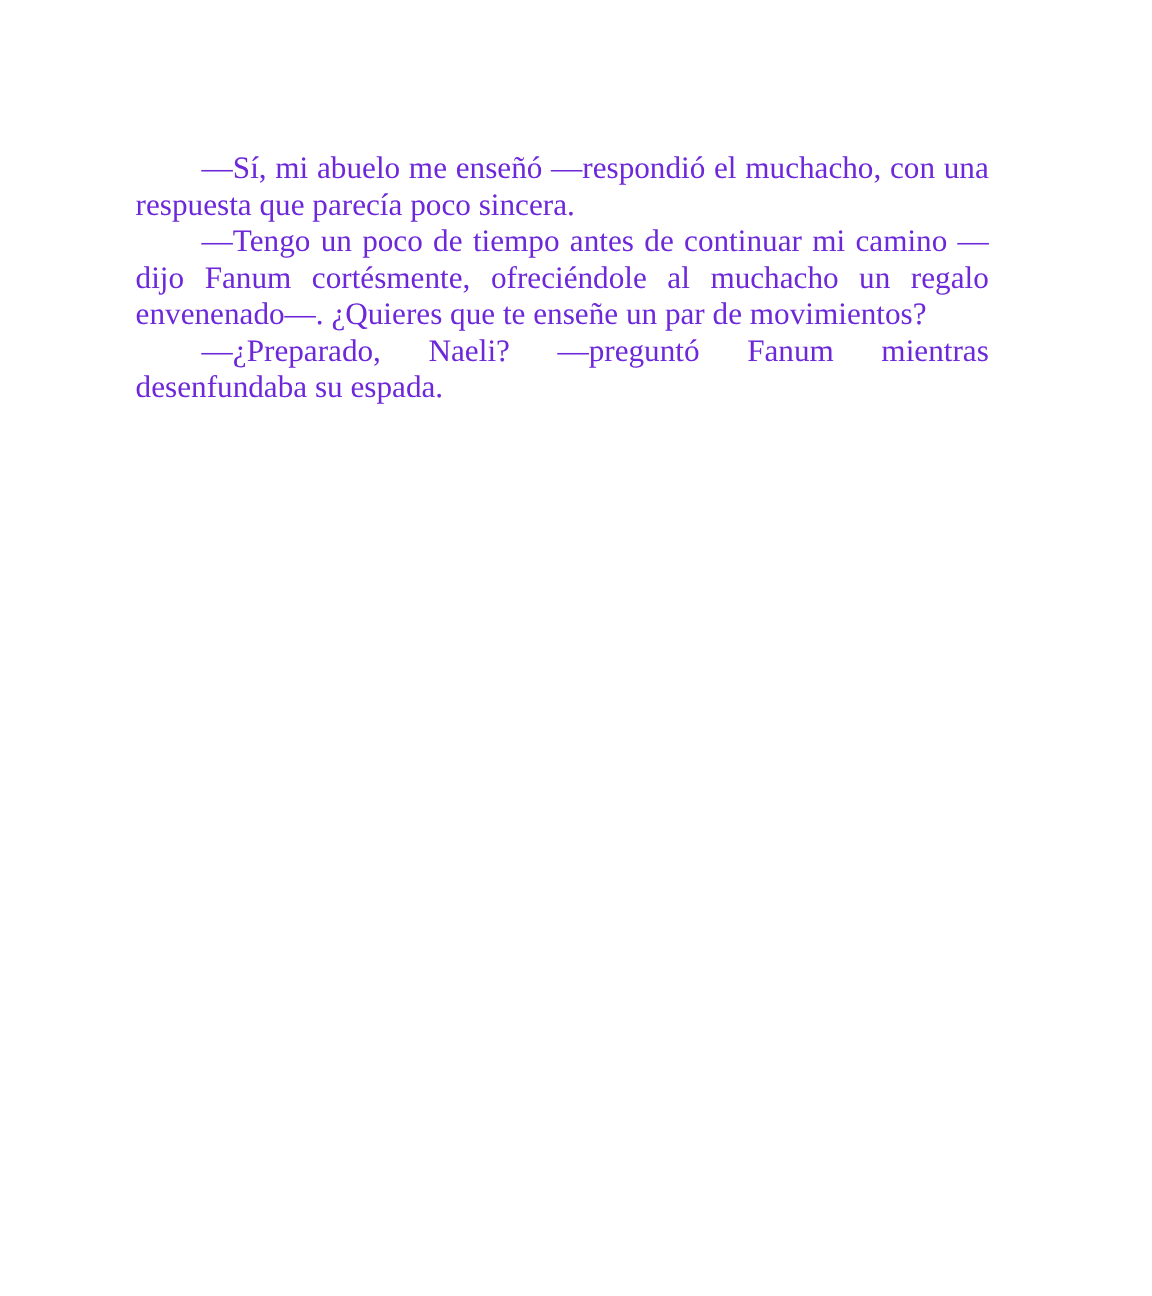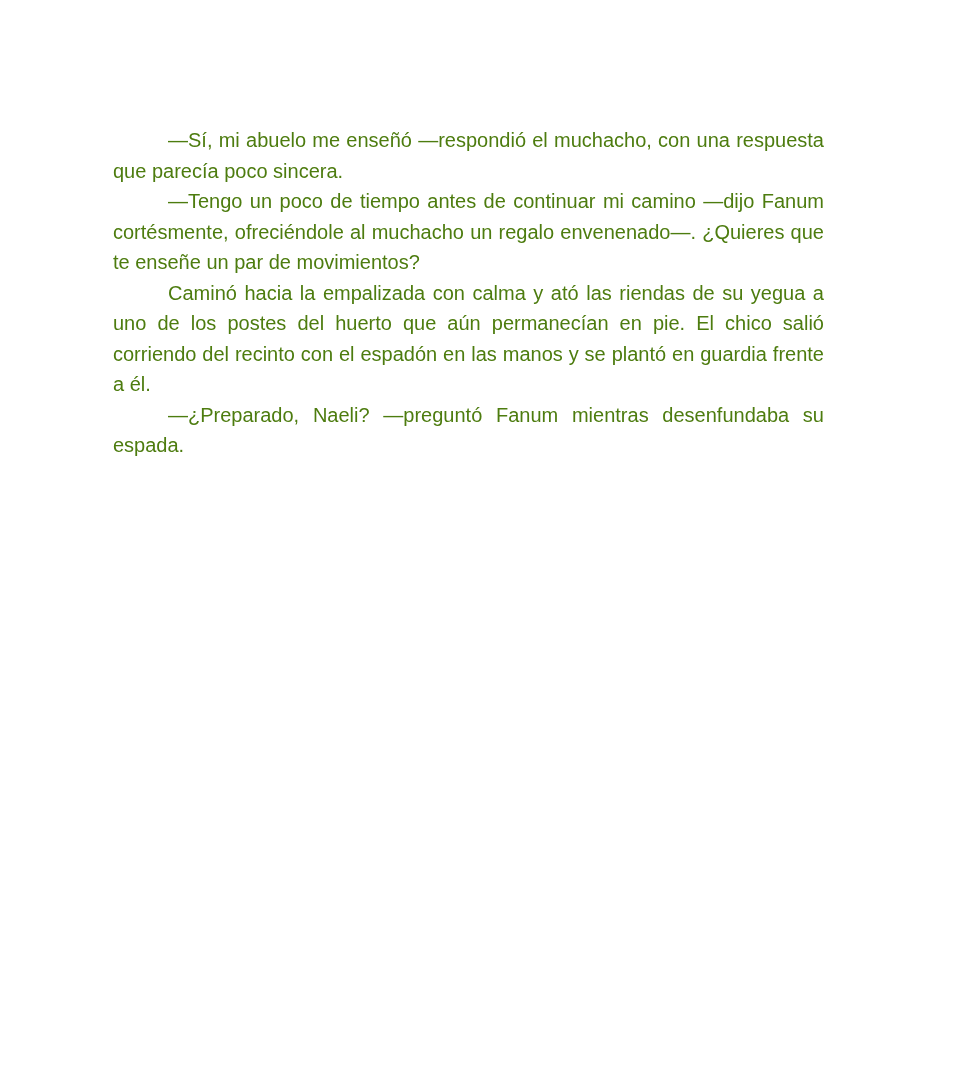--- a/index.html
+++ b/index.html
@@ -12,35 +12,34 @@
     width: 960px;
     height: 1080px;
     background: #ffffff;
     overflow: hidden;
   }
   .text-block {
     position: absolute;
     left: 113px;
     top: 125px;
     width: 711px;
-    color: #4d7c0f;
-    font-family: Liberation Sans, sans-serif;
-    font-size: 20px;
+    color: #6d28d9;
+    font-family: Liberation Serif, serif;
+    font-size: 26px;
     line-height: 30.5px;
     text-align: justify;
   }
   .text-block p {
     margin: 0;
     padding: 0;
     text-indent: 55px;
   }
 </style>
 </head>
 <body>
 
 <div class="page">
   <div class="text-block">
     <p>—Sí, mi abuelo me enseñó —respondió el muchacho, con una respuesta que parecía poco sincera.</p>
     <p>—Tengo un poco de tiempo antes de continuar mi camino —dijo Fanum cortésmente, ofreciéndole al muchacho un regalo envenenado—. ¿Quieres que te enseñe un par de movimientos?</p>
-    <p>Caminó hacia la empalizada con calma y ató las riendas de su yegua a uno de los postes del huerto que aún permanecían en pie. El chico salió corriendo del recinto con el espadón en las manos y se plantó en guardia frente a él.</p>
     <p>—¿Preparado, Naeli? —preguntó Fanum mientras desenfundaba su espada.</p>
   </div>
 </div>
 
 </body></html>

